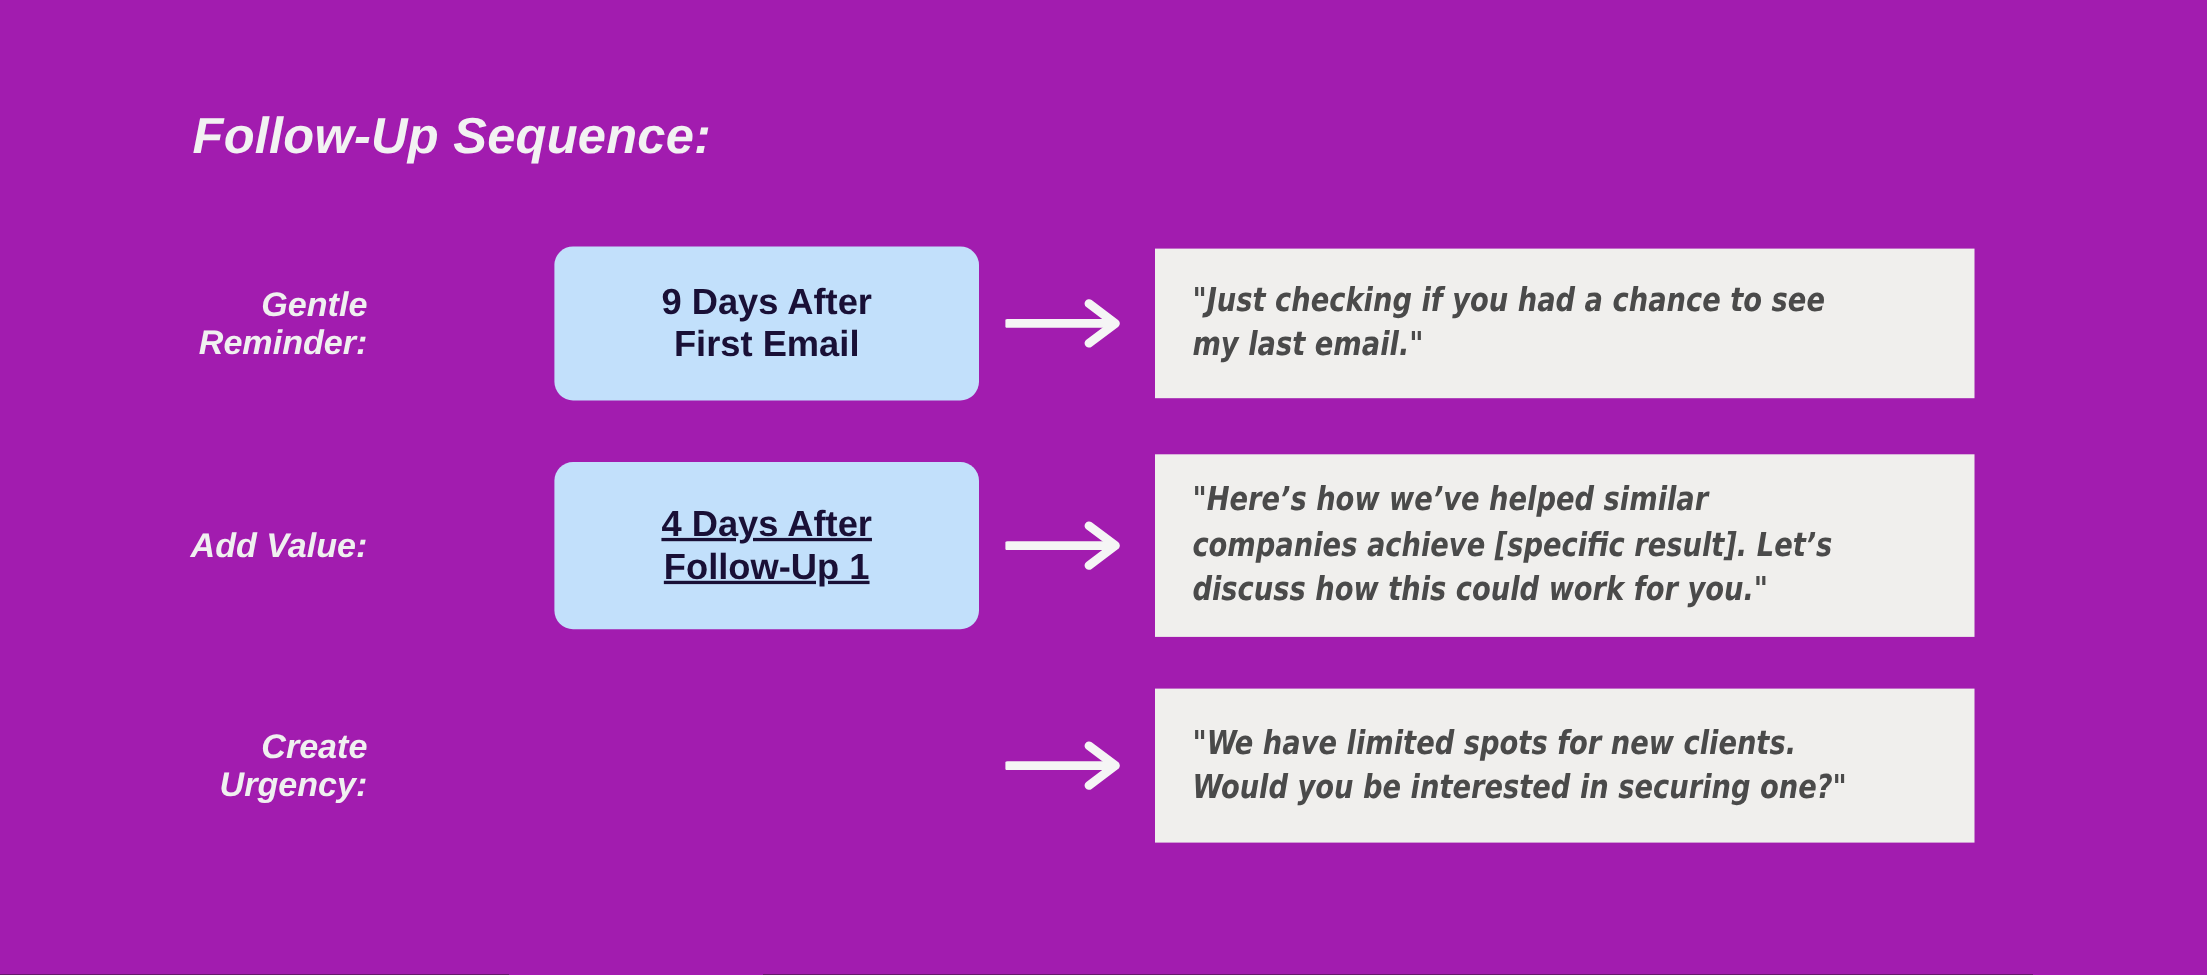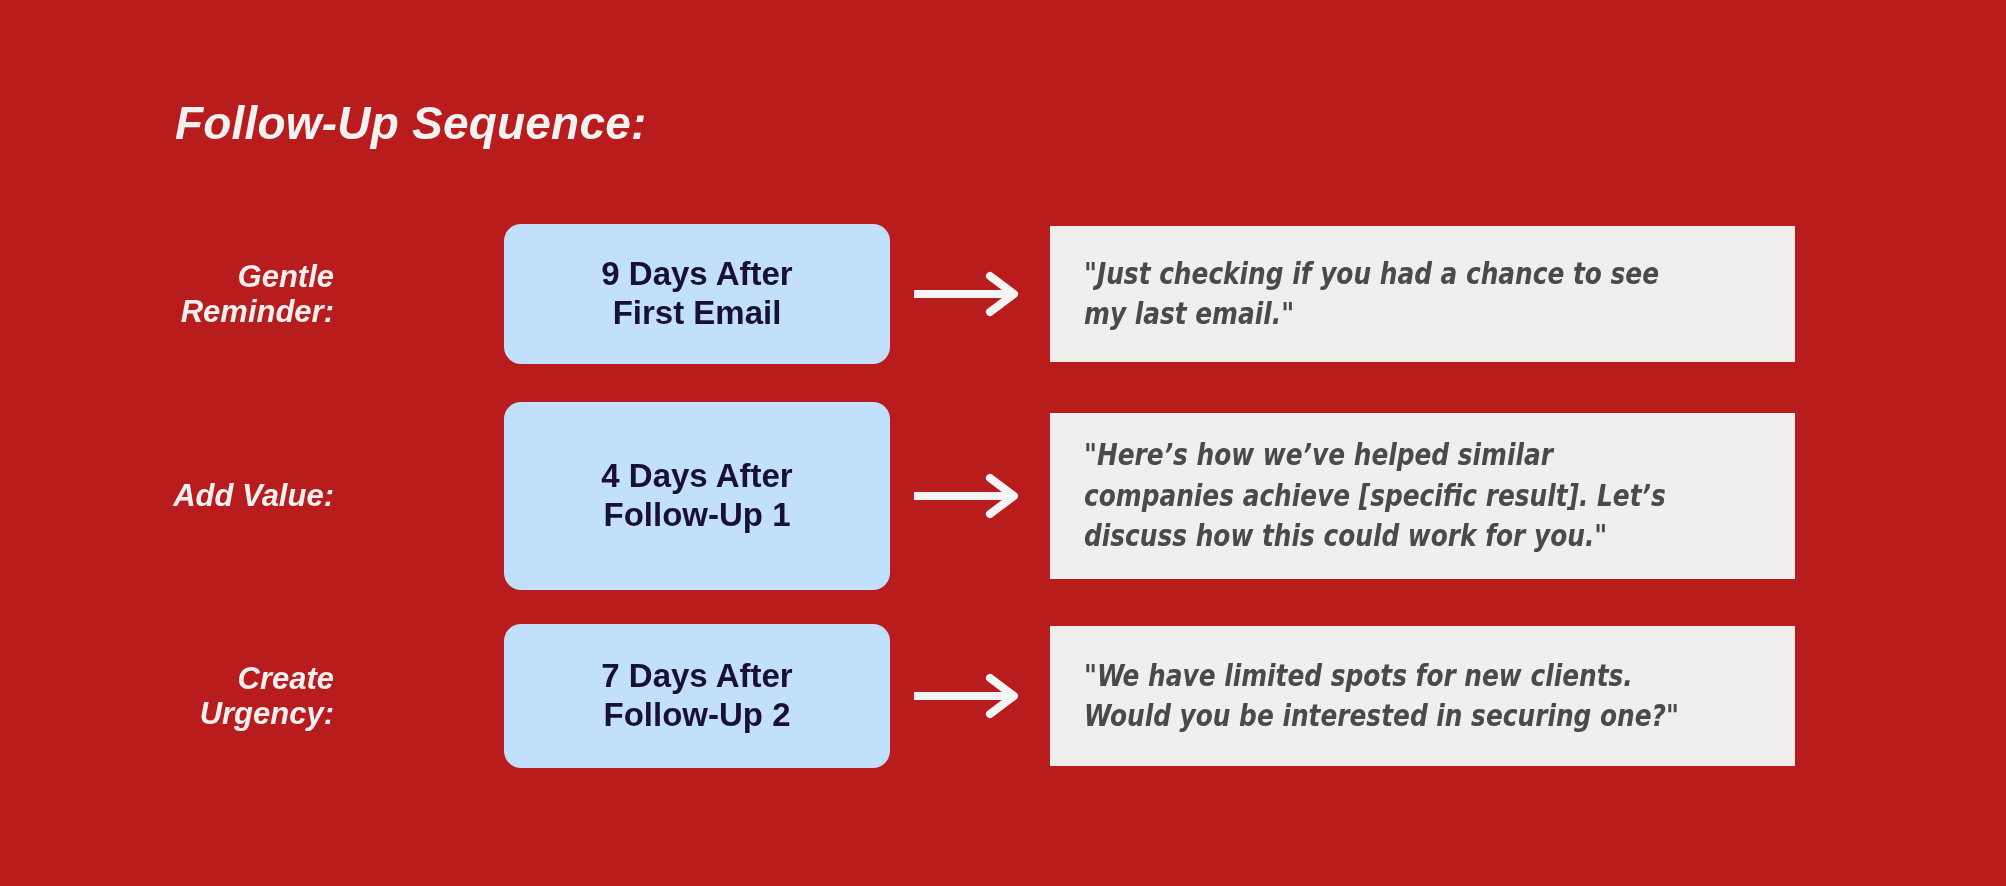--- a/index.html
+++ b/index.html
@@ -10,21 +10,21 @@
     width: 2006px;
     height: 886px;
     background: #141414;
     font-family: "Liberation Sans", sans-serif;
     overflow: hidden;
   }
   .canvas {
     position: relative;
     width: 2006px;
     height: 886px;
-    background: #b91c1c;
+    background: #a21caf;
   }
 
   .title {
     position: absolute;
     left: 175px;
     top: 96px;
     font-size: 46px;
     font-weight: bold;
     font-style: italic;
     color: #f2f2f2;
@@ -74,21 +74,21 @@
     justify-content: center;
     text-align: center;
     font-size: 33px;
     font-weight: bold;
     color: #191036;
     line-height: 1.18;
     white-space: pre-line;
     box-sizing: border-box;
   }
   .row-1 .timing-box { height: 140px; }
-  .row-2 .timing-box { height: 188px; }
+  .row-2 .timing-box { height: 152px; text-decoration: underline; }
   .row-3 .timing-box { height: 144px; }
 
   .arrow {
     position: absolute;
     left: 898px;
     width: 112px;
     height: 46px;
   }
   .arrow svg { display: block; }
 
@@ -155,22 +155,20 @@
         </svg>
       </div>
       <div class="quote-box">
         <div class="quote-text">"Here’s how we’ve helped similar companies achieve [specific result]. Let’s discuss how this could work for you."</div>
       </div>
     </div>
 
     <div class="row row-3">
       <div class="stage-label">Create
 Urgency:</div>
-      <div class="timing-box">7 Days After
-Follow-Up 2</div>
       <div class="arrow">
         <svg width="112" height="46" viewBox="0 0 112 46">
           <line x1="2" y1="23" x2="92" y2="23" stroke="#f5f5f5" stroke-width="8" stroke-linecap="round"></line>
           <polyline points="76,5 100,23 76,41" fill="none" stroke="#f5f5f5" stroke-width="8" stroke-linecap="round" stroke-linejoin="round"></polyline>
         </svg>
       </div>
       <div class="quote-box">
         <div class="quote-text">"We have limited spots for new clients. Would you be interested in securing one?"</div>
       </div>
     </div>

